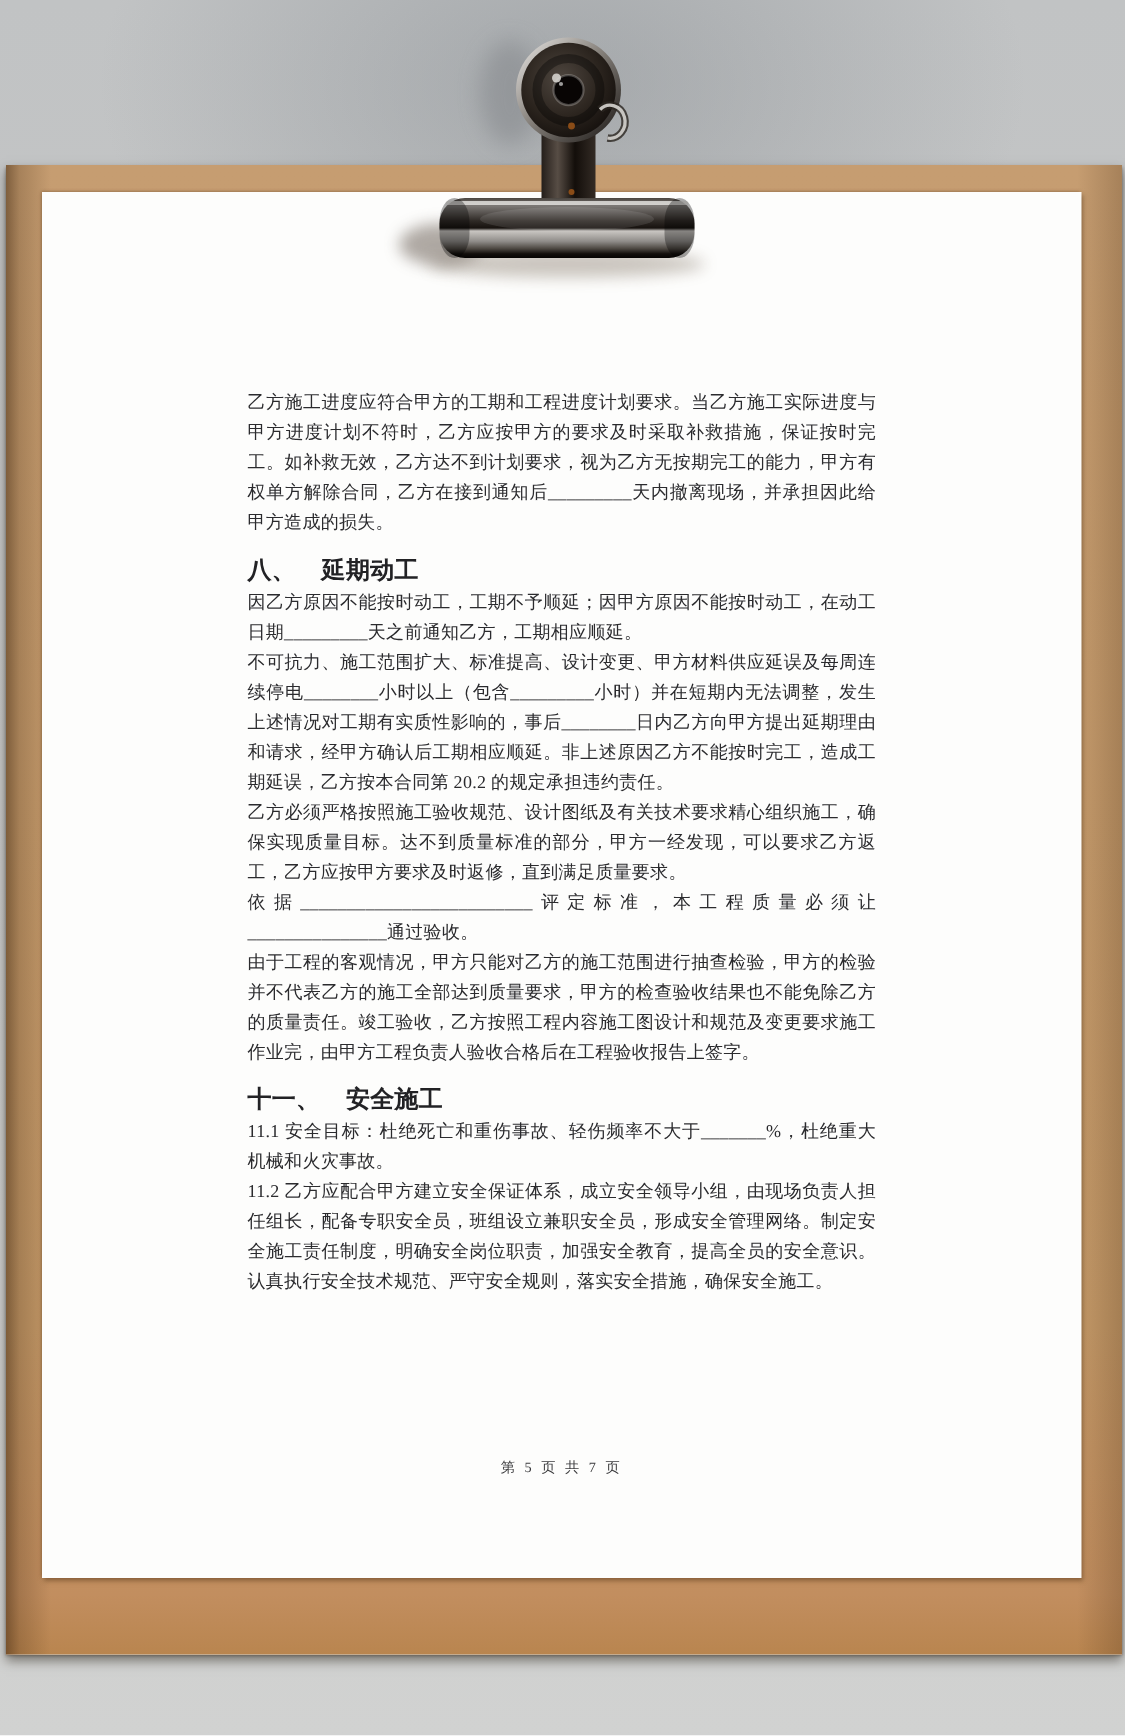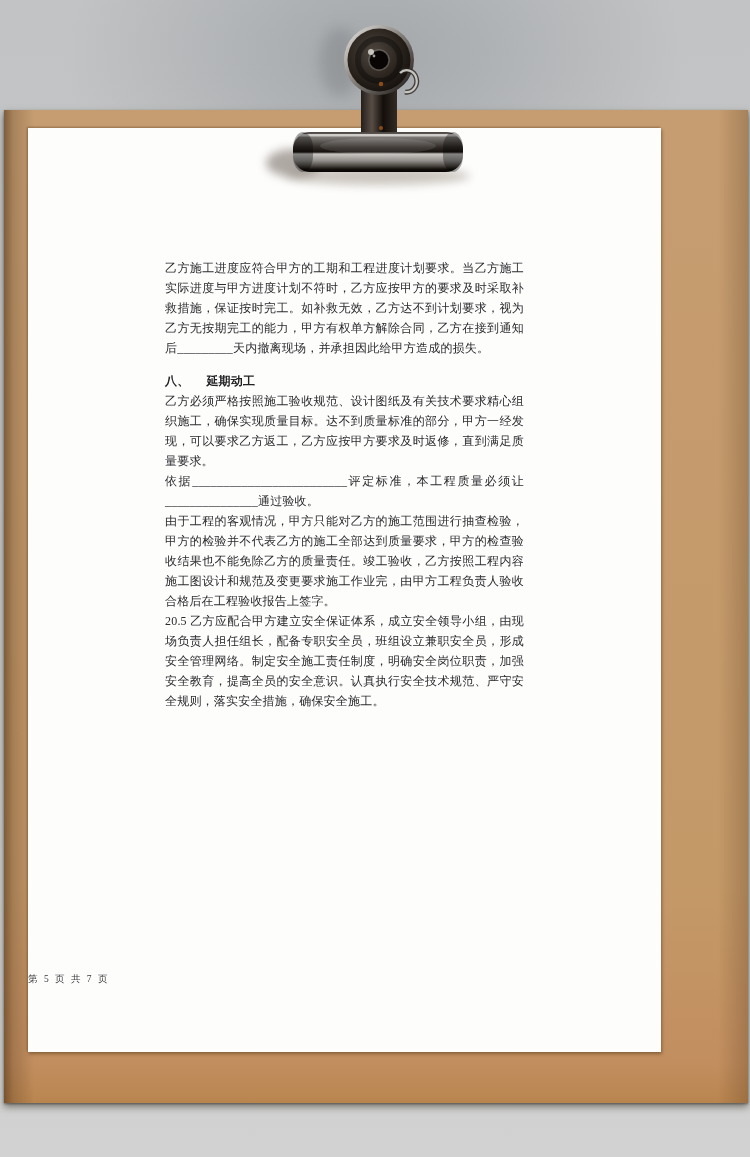--- a/index.html
+++ b/index.html
@@ -15,55 +15,61 @@
   }
   .board{
     position:absolute;left:4px;top:110px;width:744px;height:993px;
     background:
       linear-gradient(90deg, rgba(55,32,10,.50) 0px, rgba(55,32,10,.22) 9px, rgba(55,32,10,0) 30px),
       linear-gradient(90deg, rgba(0,0,0,0) 96%, rgba(70,45,20,.25) 100%),
       linear-gradient(180deg,#c69d71 0%,#c49968 78%,#c28e5f 96%,#b9854f 100%);
     box-shadow:0 4px 7px rgba(40,32,22,.50), 0 1px 2px rgba(40,32,22,.45);
   }
   .paper{
-    position:absolute;left:28px;top:128px;width:633px;height:924px;
+    position:absolute;left:28px;top:128px;width:693px;height:924px;
     background:#fdfdfc;
     box-shadow:-1px -1px 2px rgba(95,65,35,.45), 1px 2px 3px rgba(85,55,25,.50);
   }
   .doc{
     position:absolute;left:137px;right:137px;top:130px;
     font-size:12px;line-height:20px;color:#2b2b2e;
     text-align:justify;letter-spacing:.2px;
   }
   .para{margin:0;}
-  .head{margin:13px 0 0 0;font-size:12px;line-height:20px;font-weight:700;color:#222225;}
+  .head{margin:13px 0 0 0;font-size:16px;line-height:20px;font-weight:700;color:#222225;}
   .hnum{display:inline-block;margin-right:17px;}
   .page-footer{
-    position:absolute;left:0;right:0;top:845px;text-align:left;
+    position:absolute;left:0;right:0;top:845px;text-align:center;
     font-size:9.5px;line-height:12px;letter-spacing:2px;color:#3a3a3c;
   }
   .clip{position:absolute;left:250px;top:0;width:260px;height:215px;}
 </style>
 </head>
 <body>
 
 <div class="wall"></div>
 
 <div class="board"></div>
 
 <div class="paper">
   <div class="doc">
     <p class="para">乙方施工进度应符合甲方的工期和工程进度计划要求。当乙方施工实际进度与甲方进度计划不符时，乙方应按甲方的要求及时采取补救措施，保证按时完工。如补救无效，乙方达不到计划要求，视为乙方无按期完工的能力，甲方有权单方解除合同，乙方在接到通知后_________天内撤离现场，并承担因此给甲方造成的损失。</p>
     <h3 class="head">
       <span class="hnum">八、</span><span>延期动工</span>
     </h3>
+    <p class="para">因乙方原因不能按时动工，工期不予顺延；因甲方原因不能按时动工，在动工日期_________天之前通知乙方，工期相应顺延。</p>
+    <p class="para">不可抗力、施工范围扩大、标准提高、设计变更、甲方材料供应延误及每周连续停电________小时以上（包含_________小时）并在短期内无法调整，发生上述情况对工期有实质性影响的，事后________日内乙方向甲方提出延期理由和请求，经甲方确认后工期相应顺延。非上述原因乙方不能按时完工，造成工期延误，乙方按本合同第 20.2 的规定承担违约责任。</p>
     <p class="para">乙方必须严格按照施工验收规范、设计图纸及有关技术要求精心组织施工，确保实现质量目标。达不到质量标准的部分，甲方一经发现，可以要求乙方返工，乙方应按甲方要求及时返修，直到满足质量要求。</p>
     <p class="para">依据_________________________评定标准，本工程质量必须让_______________通过验收。</p>
     <p class="para">由于工程的客观情况，甲方只能对乙方的施工范围进行抽查检验，甲方的检验并不代表乙方的施工全部达到质量要求，甲方的检查验收结果也不能免除乙方的质量责任。竣工验收，乙方按照工程内容施工图设计和规范及变更要求施工作业完，由甲方工程负责人验收合格后在工程验收报告上签字。</p>
-    <p class="para">20.5 乙方应配合甲方建立安全保证体系，成立安全领导小组，由现场负责人担任组长，配备专职安全员，班组设立兼职安全员，形成安全管理网络。制定安全施工责任制度，明确安全岗位职责，加强安全教育，提高全员的安全意识。认真执行安全技术规范、严守安全规则，落实安全措施，确保安全施工。</p>
+    <h3 class="head">
+      <span class="hnum">十一、</span><span>安全施工</span>
+    </h3>
+    <p class="para">11.1 安全目标：杜绝死亡和重伤事故、轻伤频率不大于_______%，杜绝重大机械和火灾事故。</p>
+    <p class="para">11.2 乙方应配合甲方建立安全保证体系，成立安全领导小组，由现场负责人担任组长，配备专职安全员，班组设立兼职安全员，形成安全管理网络。制定安全施工责任制度，明确安全岗位职责，加强安全教育，提高全员的安全意识。认真执行安全技术规范、严守安全规则，落实安全措施，确保安全施工。</p>
   </div>
   <div class="page-footer">第 5 页 共 7 页</div>
 </div>
 
 <svg class="clip" viewBox="0 0 260 215" xmlns="http://www.w3.org/2000/svg">
   <defs>
     <filter id="blur7" x="-60%" y="-60%" width="220%" height="220%">
         <feGaussianBlur stdDeviation="7"></feGaussianBlur>
       </filter>
     <filter id="blur5" x="-60%" y="-60%" width="220%" height="220%">

